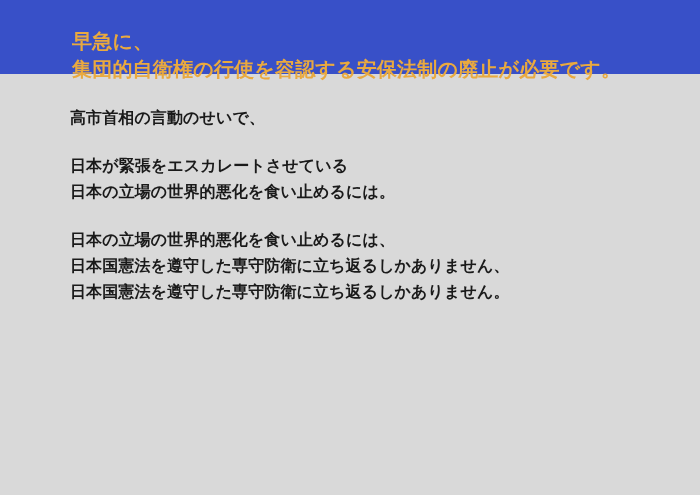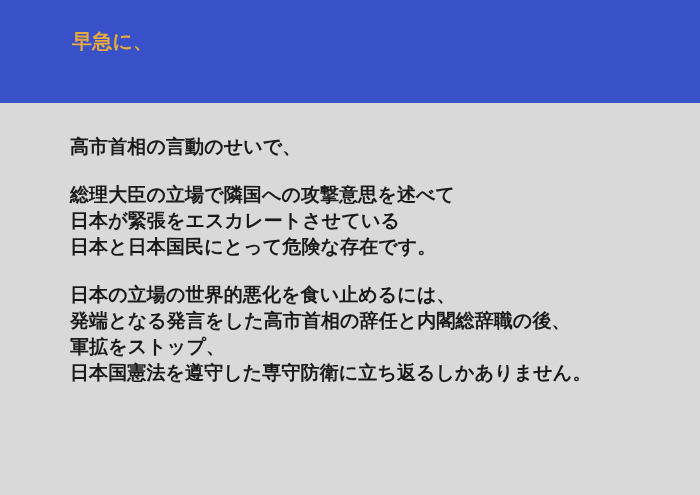--- a/index.html
+++ b/index.html
@@ -22,21 +22,21 @@
     height: 495px;
     background: #d9d9d9;
     box-sizing: border-box;
     display: flex;
     flex-direction: column;
   }
 
   
   .banner {
     width: 100%;
-    height: 103px;
+    height: 74px;
     background: #3850c8;
     box-sizing: border-box;
     padding: 27px 0 0 72px;
     flex: 0 0 auto;
   }
   .banner-line {
     color: #e9a93f;
     font-size: 20px;
     font-weight: 700;
     line-height: 28px;
@@ -52,49 +52,48 @@
   }
 
   .para {
     margin: 0 0 22px 0;
   }
   .para:last-child {
     margin-bottom: 0;
   }
   .para-line {
     color: #1a1a1a;
-    font-size: 19px;
+    font-size: 16px;
     font-weight: 700;
     line-height: 26px;
     letter-spacing: 0.1px;
     white-space: pre;
   }
 </style>
 </head>
 <body>
 
 <div class="slide">
 
   <header class="banner">
     <div class="banner-line">早急に、</div>
+    <div class="banner-line">集団的自衛権の行使を容認する安保法制の廃止が必要です。</div>
   </header>
 
   <main class="body-area">
 
     <div class="para">
       <div class="para-line">高市首相の言動のせいで、</div>
     </div>
 
     <div class="para">
-      <div class="para-line">総理大臣の立場で隣国への攻撃意思を述べて</div>
       <div class="para-line">日本が緊張をエスカレートさせている</div>
-      <div class="para-line">日本と日本国民にとって危険な存在です。</div>
+      <div class="para-line">日本の立場の世界的悪化を食い止めるには。</div>
     </div>
 
     <div class="para">
       <div class="para-line">日本の立場の世界的悪化を食い止めるには、</div>
-      <div class="para-line">発端となる発言をした高市首相の辞任と内閣総辞職の後、</div>
-      <div class="para-line">軍拡をストップ、</div>
+      <div class="para-line">日本国憲法を遵守した専守防衛に立ち返るしかありません、</div>
       <div class="para-line">日本国憲法を遵守した専守防衛に立ち返るしかありません。</div>
     </div>
 
   </main>
 </div>
 
 </body></html>

